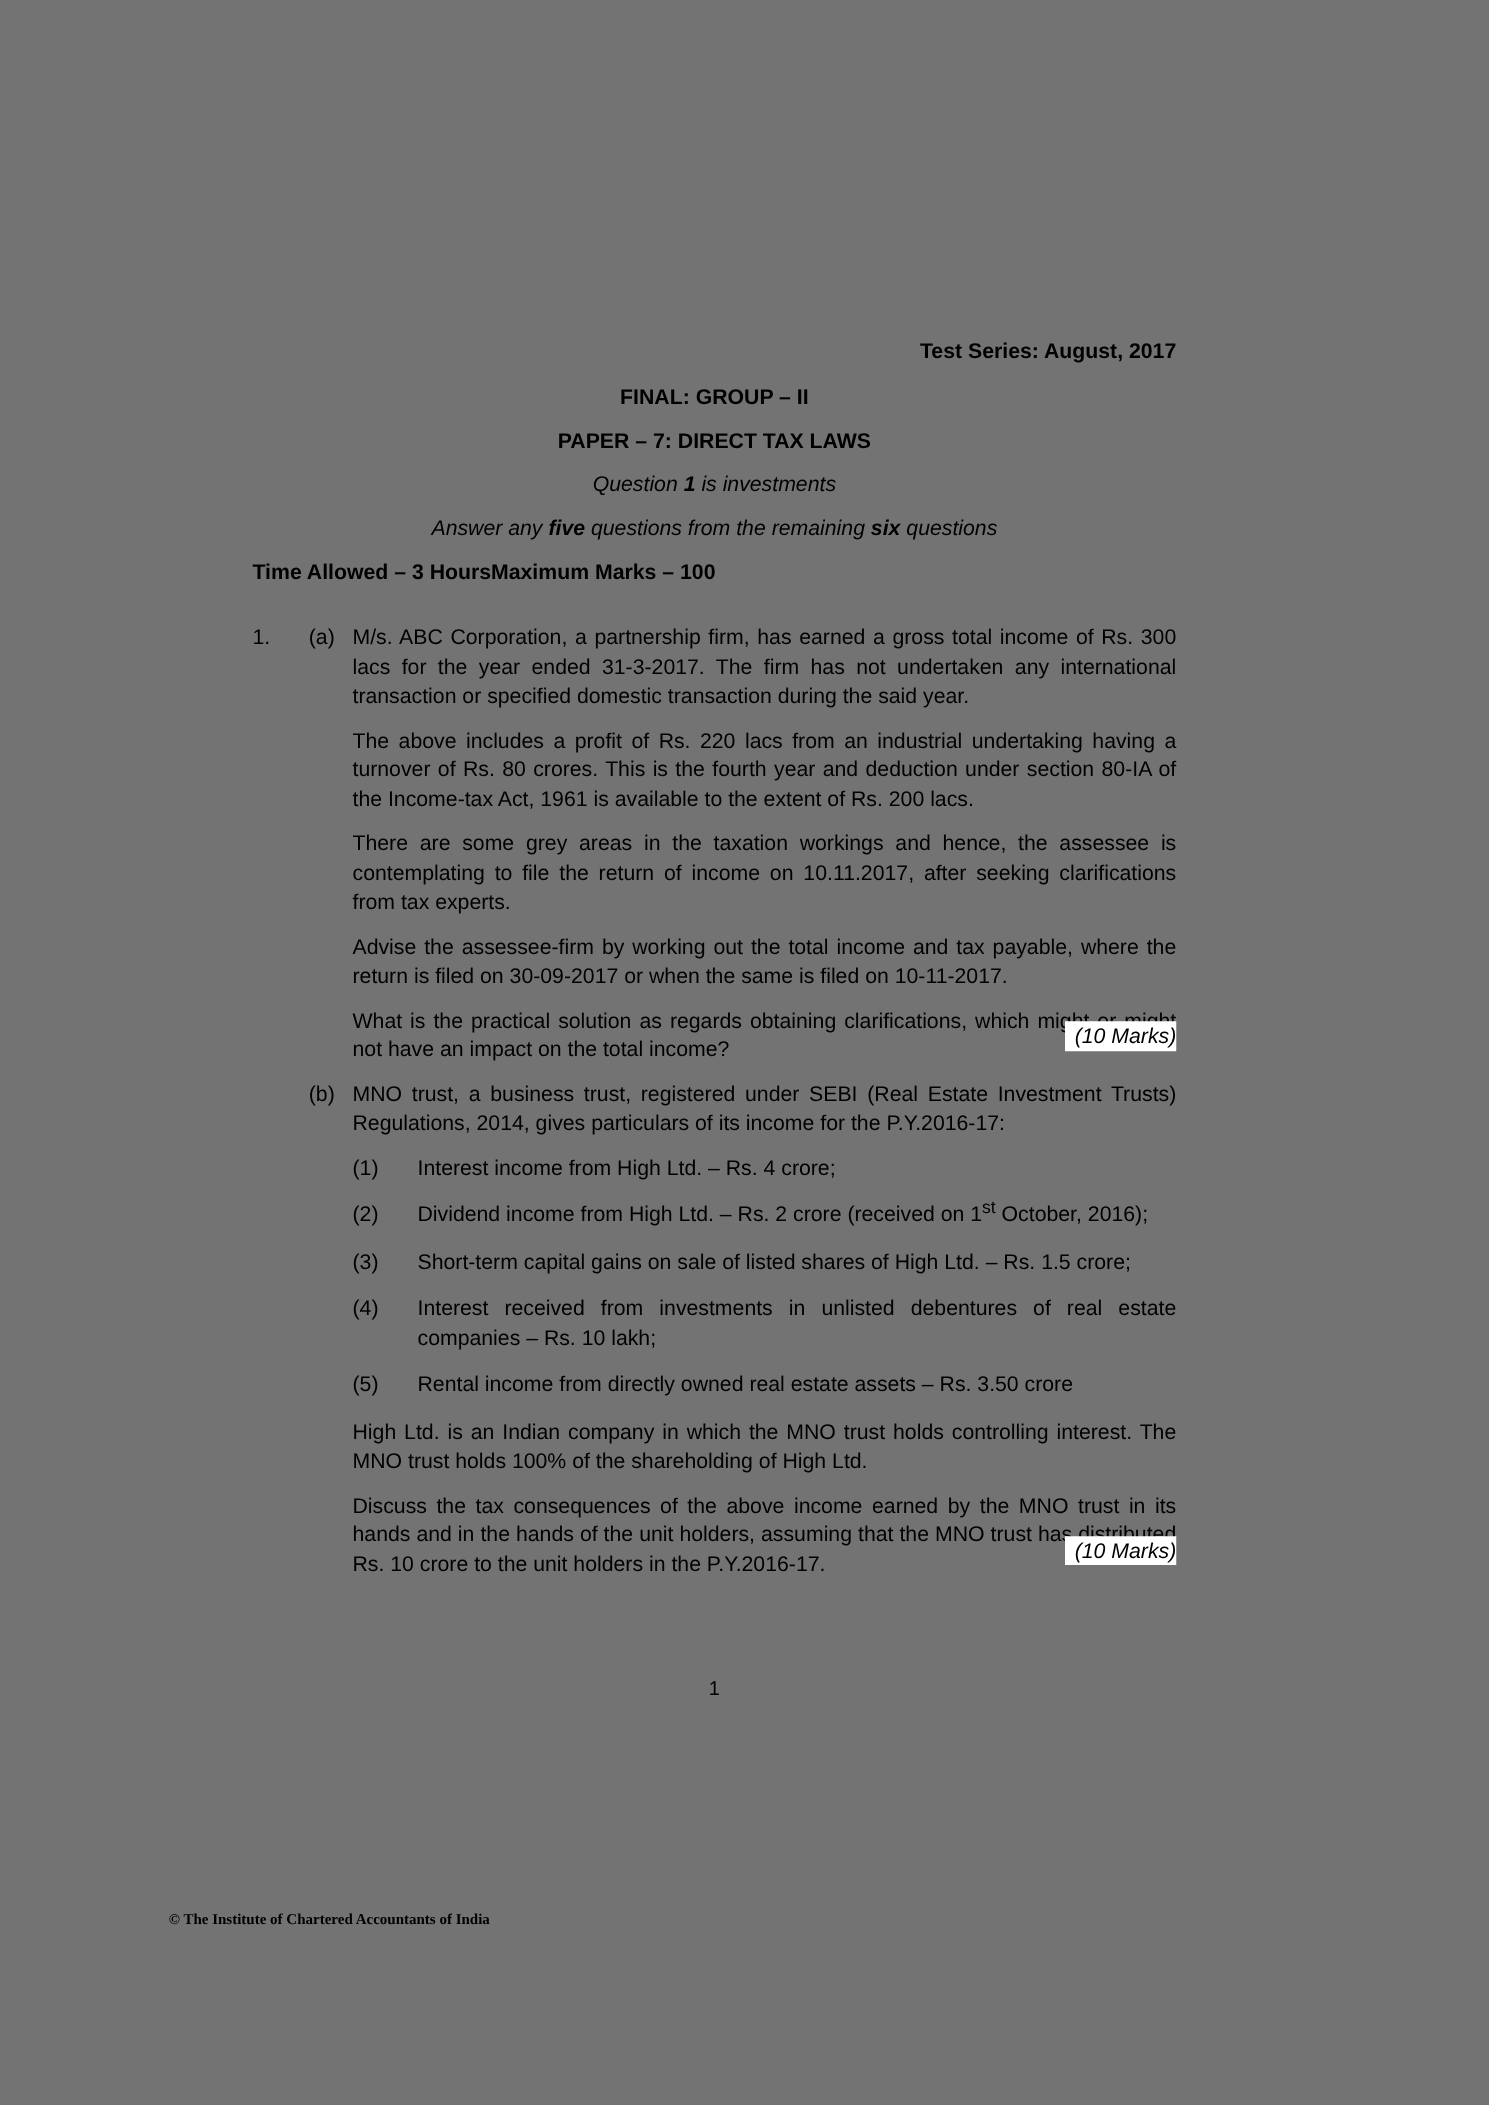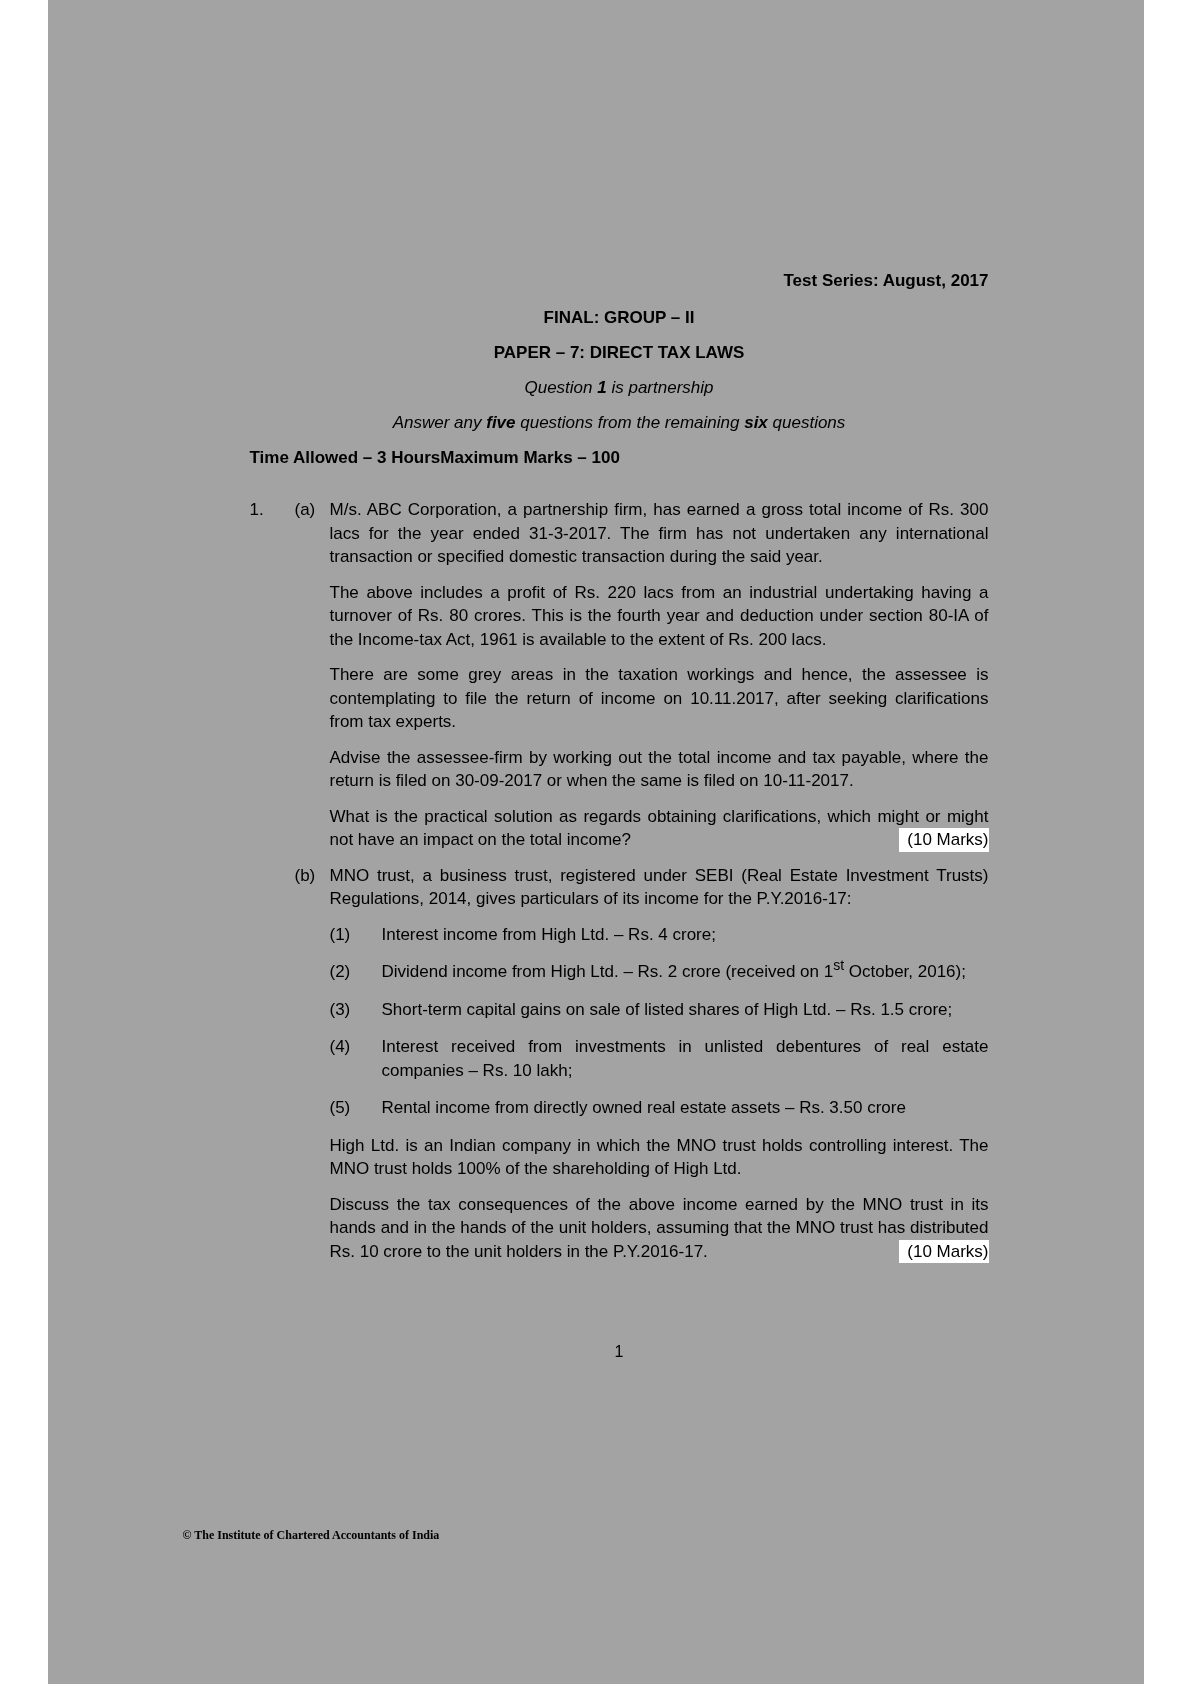--- a/index.html
+++ b/index.html
@@ -4,23 +4,23 @@
 <style>
   * { margin: 0; padding: 0; box-sizing: border-box; }
   html, body { background: #ffffff; }
   body {
     font-family: "Liberation Sans", sans-serif;
     color: #000000;
     -webkit-font-smoothing: antialiased;
   }
   .page {
     position: relative;
-    width: 1096px;
+    width: 1191px;
     height: 1684px;
-    background: #a3a3a3;
+    background: #737373;
     margin: 0 auto;
     overflow: hidden;
   }
   .content {
     position: absolute;
     left: 202px;
     top: 270px;
     width: 739px;
     font-size: 17px;
     line-height: 23.5px;
@@ -44,21 +44,22 @@
   }
   .q-num, .part-label { line-height: 23.5px; }
   .para {
     text-align: justify;
     margin-bottom: 12px;
   }
   .with-marks { position: relative; }
   .marks {
     position: absolute;
     right: 0;
-    bottom: 0;
+    bottom: 11px;
+    font-style: italic;
     background: #ffffff;
     padding-left: 8px;
   }
   .items { margin-top: 2px; }
   .item {
     display: grid;
     grid-template-columns: 40px 1fr;
     margin-bottom: 14px;
   }
   .item-text { text-align: justify; margin-left: 12px; }
@@ -84,21 +85,21 @@
 <body>
 
 <div class="page">
   <div class="content">
 
     <div class="test-series">Test Series: August, 2017</div>
 
     <div class="hline center bold">FINAL: GROUP – II</div>
     <div class="hline center bold">PAPER – 7: DIRECT TAX LAWS</div>
 
-    <div class="hline center italic"><span>Question </span><b>1</b><span> is partnership</span></div>
+    <div class="hline center italic"><span>Question </span><b>1</b><span> is investments</span></div>
 
     <div class="hline center italic"><span>Answer any </span><b>five</b><span> questions from the remaining </span><b>six</b><span> questions</span></div>
 
     <div class="allocation-row">
       <span>Time Allowed – 3 Hours</span>
       <span>Maximum Marks – 100</span>
     </div>
 
     <div class="question">
 

